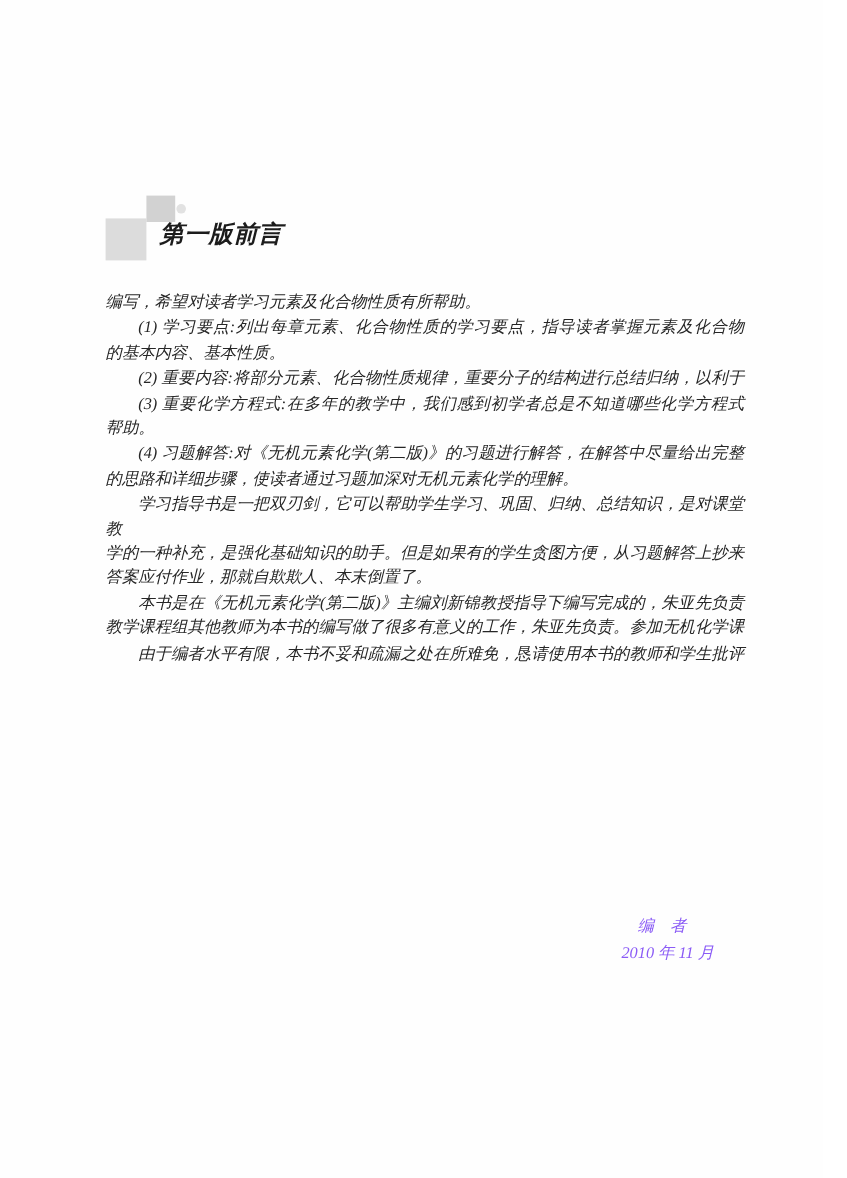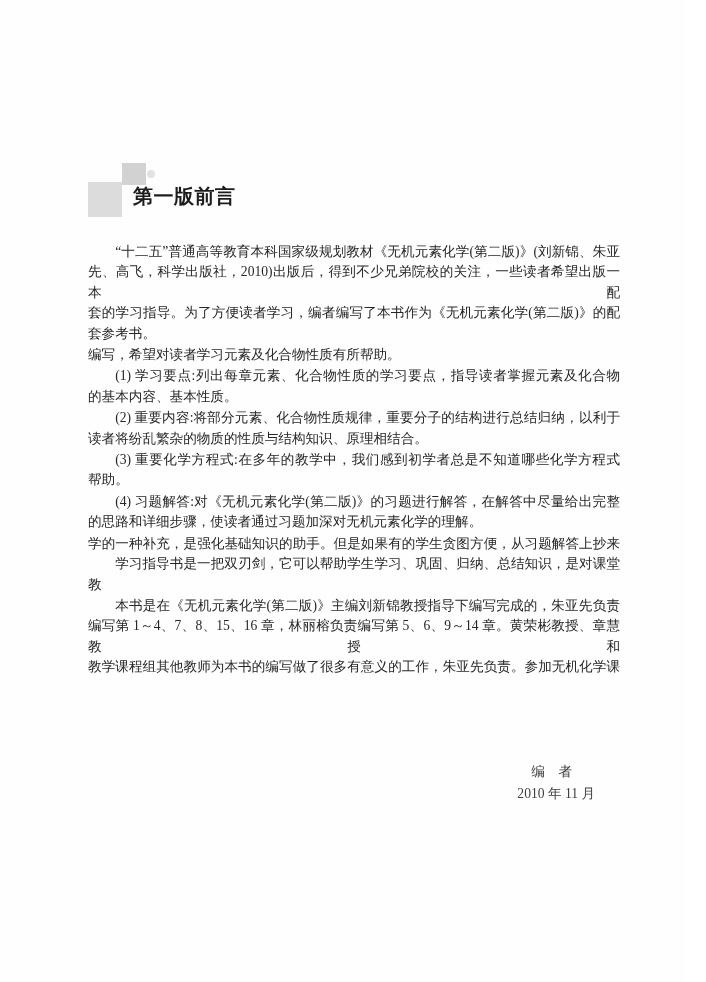--- a/index.html
+++ b/index.html
@@ -8,20 +8,21 @@
     background: #ffffff;
   }
   .page {
     position: relative;
     width: 686px;
     height: 982px;
     background: #fefefe;
     overflow: hidden;
     font-family: "Liberation Serif", "DejaVu Serif", serif;
     color: #262626;
+    font-style: italic;
   }
 
   
   .deco-square-large {
     position: absolute;
     left: 88px;
     top: 182px;
     width: 34px;
     height: 35px;
     background: #dcdcdc;
@@ -86,21 +87,21 @@
 
   
   .signature {
     position: absolute;
     left: 88px;
     top: 761px;
     width: 532px;
     text-align: right;
     font-size: 13.6px;
     line-height: 21.5px;
-    color: #404040;
+    color: #8b5cf6;
   }
   .sig-author-row {
     padding-right: 48px;
   }
   .sig-date-row {
     padding-right: 25px;
   }
 </style>
 </head>
 <body>
@@ -109,54 +110,48 @@
 
   <header>
     <div class="deco-square-large"></div>
     <div class="deco-square-small"></div>
     <div class="deco-circle"></div>
     <h1 class="title">第一版前言</h1>
   </header>
 
   <main class="body-text">
       <div class="paragraph">
-        <div class="line first">“十二五”普通高等教育本科国家级规划教材《无机元素化学(第二版)》(刘新锦、朱亚</div>
-        <div class="line">先、高飞，科学出版社，2010)出版后，得到不少兄弟院校的关注，一些读者希望出版一本配</div>
-        <div class="line">套的学习指导。为了方便读者学习，编者编写了本书作为《无机元素化学(第二版)》的配</div>
-        <div class="line last">套参考书。</div>
-      </div>
-      <div class="paragraph">
         <div class="line last">编写，希望对读者学习元素及化合物性质有所帮助。</div>
       </div>
       <div class="paragraph">
         <div class="line first">(1) 学习要点:列出每章元素、化合物性质的学习要点，指导读者掌握元素及化合物</div>
         <div class="line last">的基本内容、基本性质。</div>
       </div>
       <div class="paragraph">
         <div class="line first">(2) 重要内容:将部分元素、化合物性质规律，重要分子的结构进行总结归纳，以利于</div>
-        <div class="line last">读者将纷乱繁杂的物质的性质与结构知识、原理相结合。</div>
       </div>
       <div class="paragraph">
         <div class="line first">(3) 重要化学方程式:在多年的教学中，我们感到初学者总是不知道哪些化学方程式</div>
         <div class="line last">帮助。</div>
       </div>
       <div class="paragraph">
         <div class="line first">(4) 习题解答:对《无机元素化学(第二版)》的习题进行解答，在解答中尽量给出完整</div>
         <div class="line last">的思路和详细步骤，使读者通过习题加深对无机元素化学的理解。</div>
       </div>
       <div class="paragraph">
+        <div class="line first">学习指导书是一把双刃剑，它可以帮助学生学习、巩固、归纳、总结知识，是对课堂教</div>
         <div class="line">学的一种补充，是强化基础知识的助手。但是如果有的学生贪图方便，从习题解答上抄来</div>
-        <div class="line first">学习指导书是一把双刃剑，它可以帮助学生学习、巩固、归纳、总结知识，是对课堂教</div>
+        <div class="line last">答案应付作业，那就自欺欺人、本末倒置了。</div>
       </div>
       <div class="paragraph">
         <div class="line first">本书是在《无机元素化学(第二版)》主编刘新锦教授指导下编写完成的，朱亚先负责</div>
-        <div class="line">编写第 1～4、7、8、15、16 章，林丽榕负责编写第 5、6、9～14 章。黄荣彬教授、章慧教授和</div>
         <div class="line">教学课程组其他教师为本书的编写做了很多有意义的工作，朱亚先负责。参加无机化学课</div>
       </div>
       <div class="paragraph">
+        <div class="line first">由于编者水平有限，本书不妥和疏漏之处在所难免，恳请使用本书的教师和学生批评</div>
       </div>
     </main>
 
   <footer class="signature">
     <div class="sig-author-row">
       <span>编　者</span>
     </div>
     <div class="sig-date-row">
       <span>2010 年 11 月</span>
     </div>

